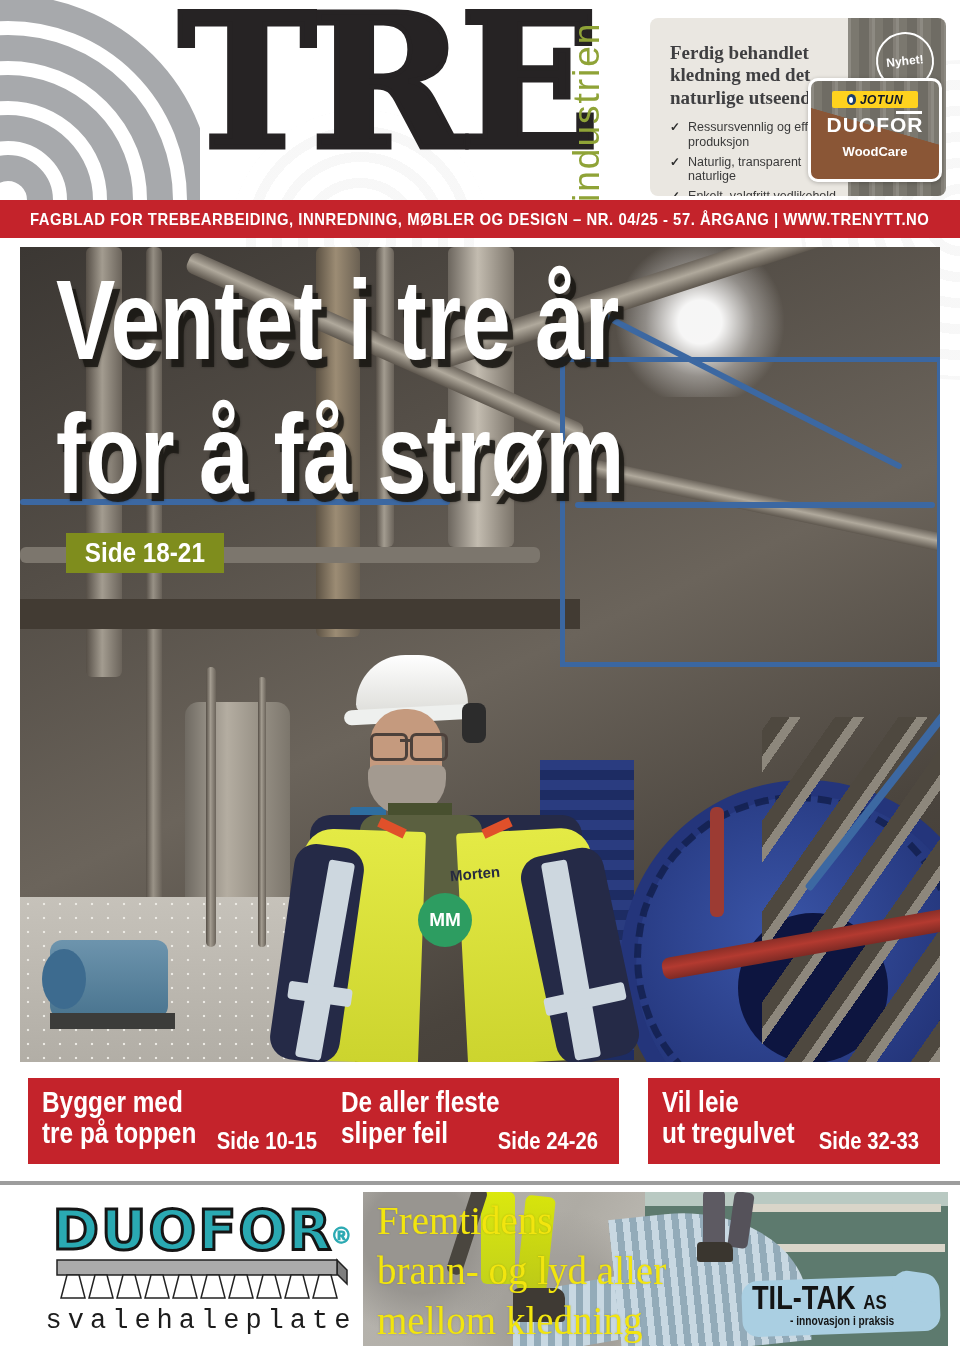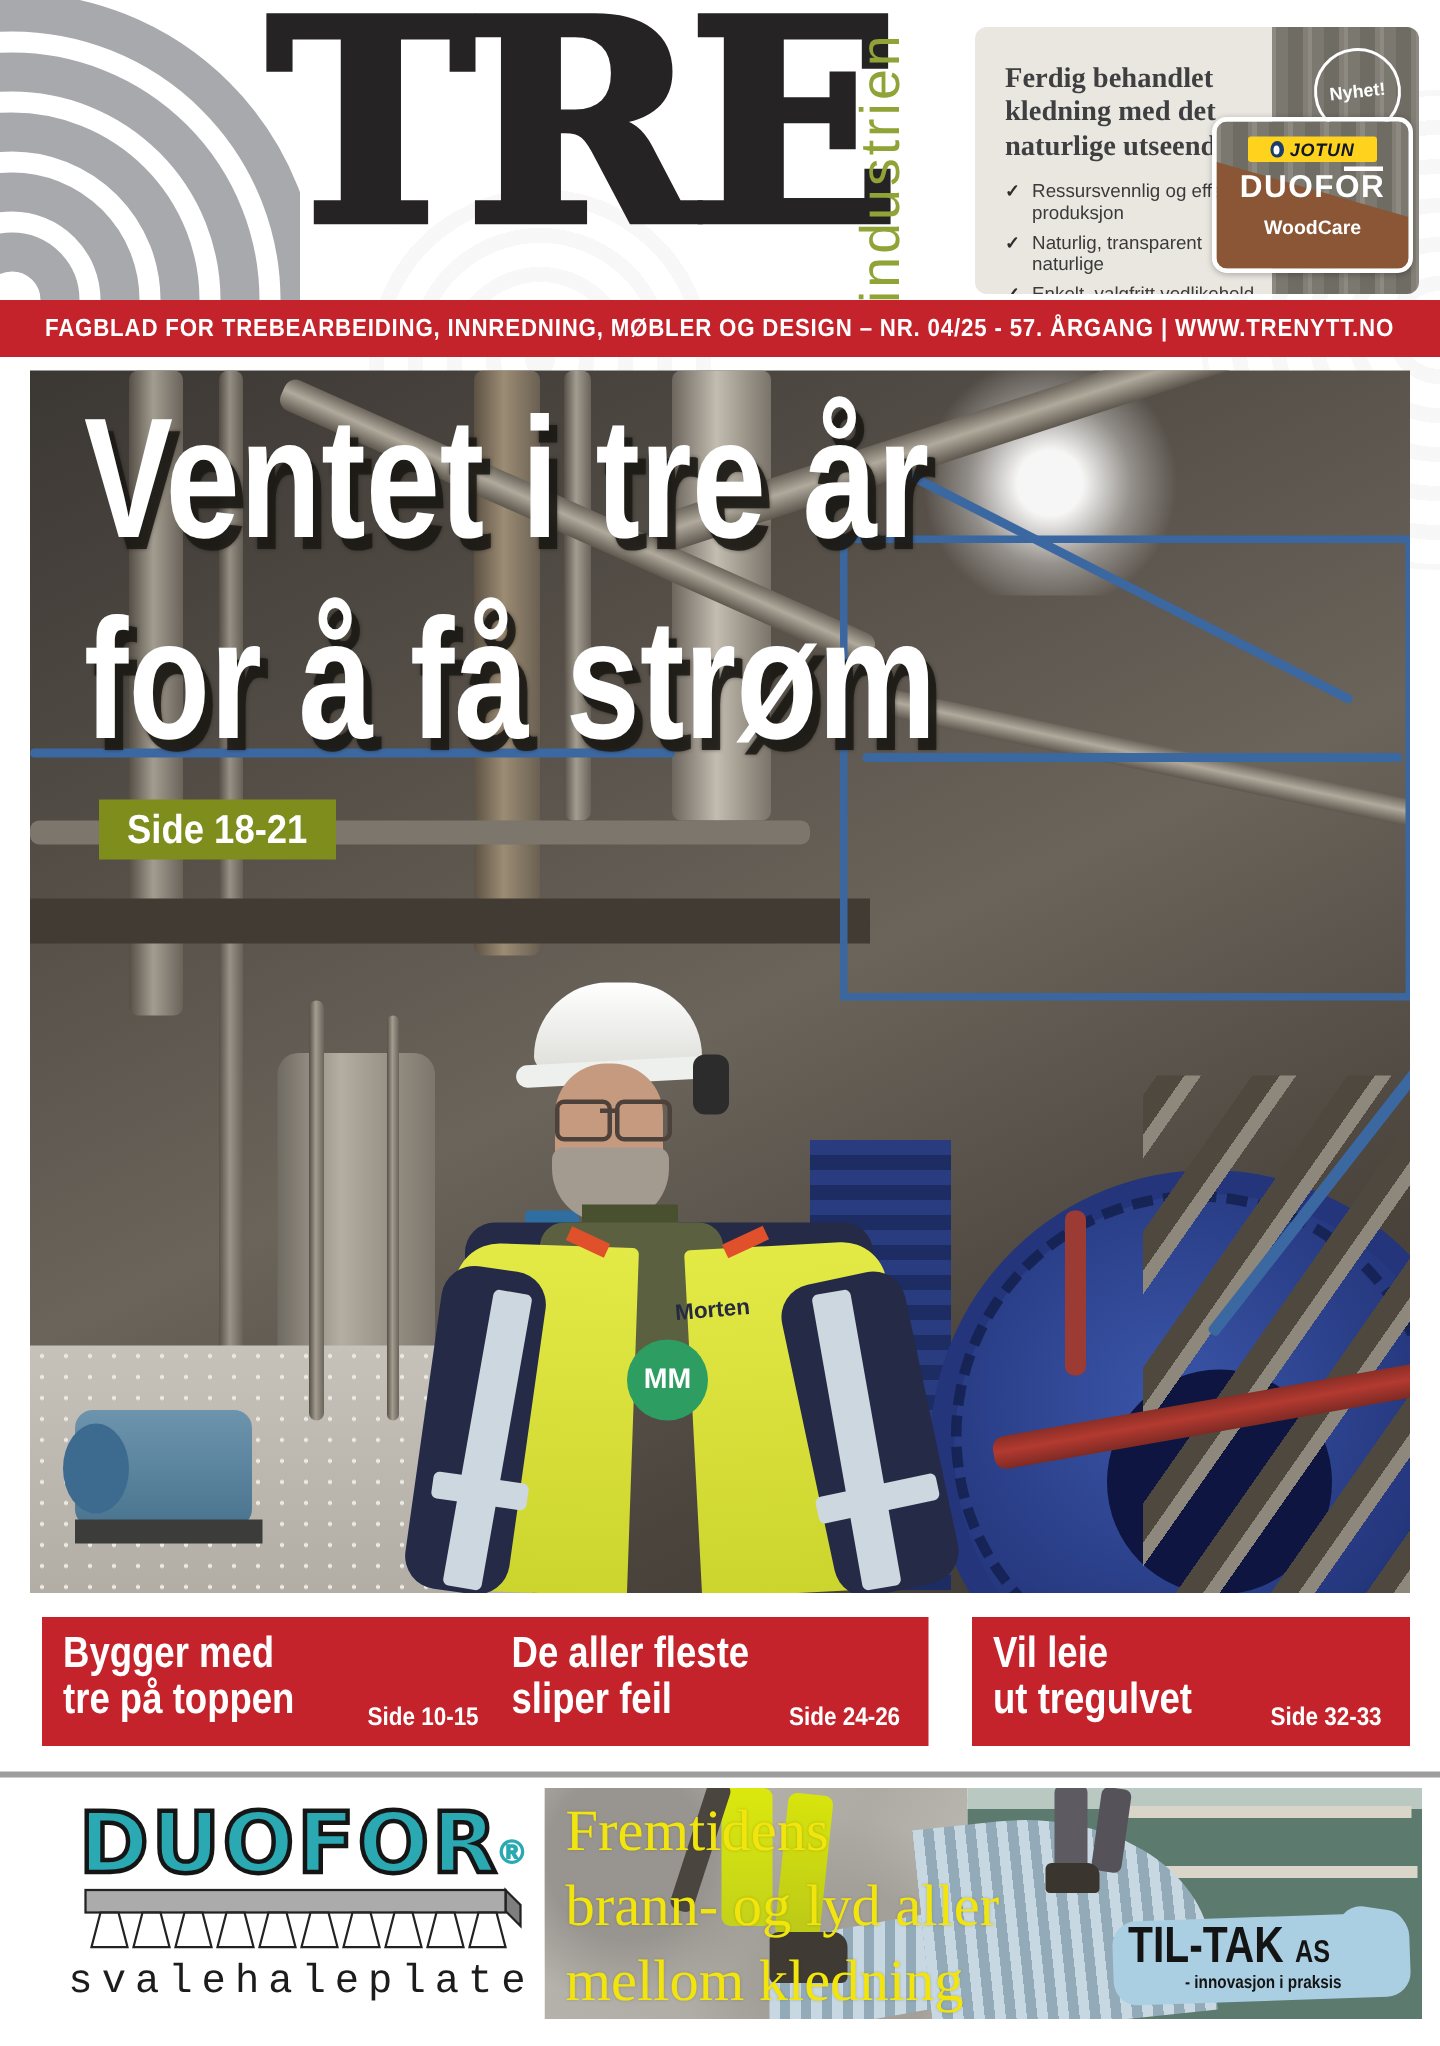--- a/index.html
+++ b/index.html
@@ -71,21 +71,21 @@
 
   
   .skin{background:#c59a7e;}
   .navy{background:#252a47;border-radius:22px;}
   .silver{background:#cdd7df;border-radius:4px;}
   .yellow{background:linear-gradient(180deg,#e4ea45,#ccd42e);}
 
   
   .teaser{top:1078px;height:86px;background:#c4232b;color:#fff;}
   .teaser-title{position:absolute;left:14px;top:9px;font-weight:bold;font-size:29px;line-height:31px;}
-  .teaser-pages{position:absolute;right:14px;bottom:9px;font-weight:bold;font-size:17px;}
+  .teaser-pages{position:absolute;right:14px;bottom:9px;font-weight:bold;font-size:23px;}
 
   .divider{left:0;top:1181px;width:960px;height:4px;background:#9d9d9d;}
 
   
   .duofor-brand{font-family:"DejaVu Sans",sans-serif;font-weight:bold;font-size:56px;letter-spacing:2px;
         color:#2aa9b2;-webkit-text-stroke:3px #151515;line-height:1;}
   .duofor-reg{color:#2aa9b2;font-size:22px;font-weight:bold;-webkit-text-stroke:1px #2aa9b2;vertical-align:super;}
   .duofor-tag{font-family:"Liberation Mono",monospace;font-size:27px;letter-spacing:6px;color:#1c1c1c;}
 
   

